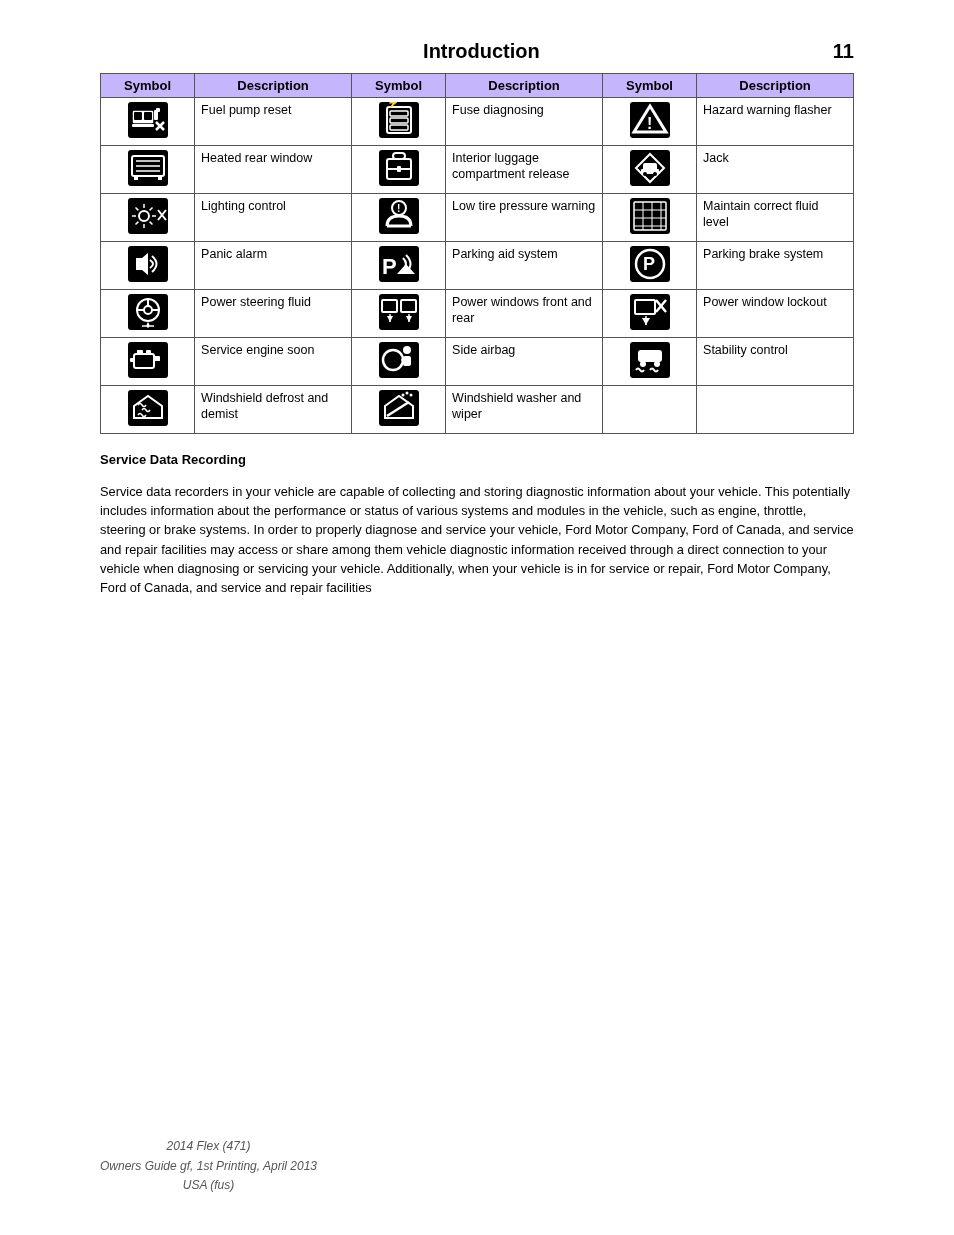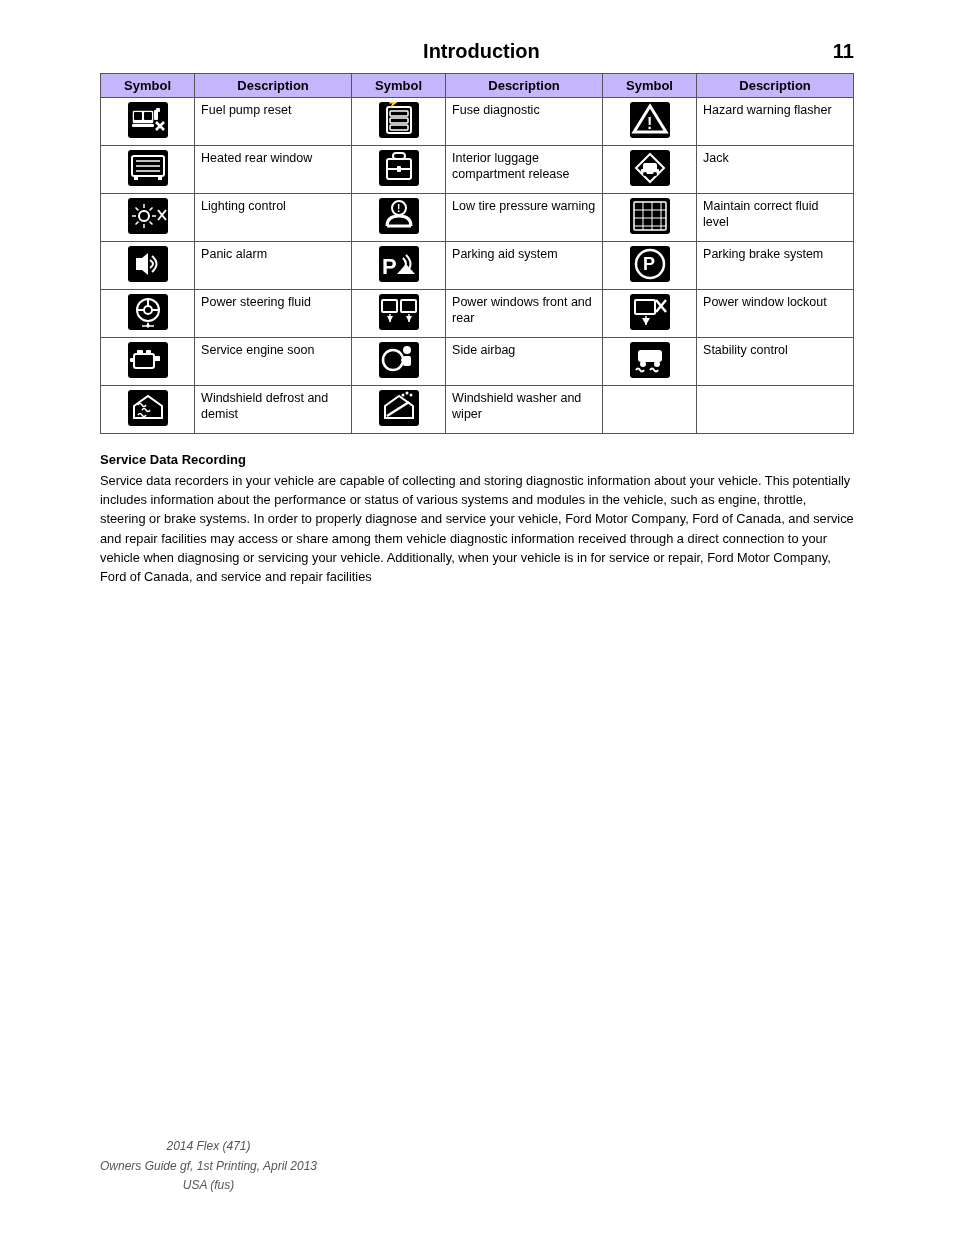--- a/index.html
+++ b/index.html
@@ -71,21 +71,21 @@
     }
     .section-heading {
       font-size: 13.5px;
       font-weight: bold;
       margin-bottom: 8px;
       margin-top: 4px;
     }
     .sub-heading {
       font-size: 13px;
       font-weight: bold;
-      margin-bottom: 4px;
+      margin-bottom: 15px;
     }
     .body-text {
       font-size: 12.8px;
       line-height: 1.5;
       margin-bottom: 10px;
     }
     .footer {
       position: absolute;
       bottom: 40px;
       left: 100px;
@@ -151,21 +151,21 @@
             <rect x="8" y="5" width="24" height="26" rx="2" fill="none" stroke="white" stroke-width="2"></rect>
 
             <rect x="11" y="9" width="18" height="5" rx="1" fill="none" stroke="white" stroke-width="1.5"></rect>
             <rect x="11" y="16" width="18" height="5" rx="1" fill="none" stroke="white" stroke-width="1.5"></rect>
             <rect x="11" y="23" width="18" height="5" rx="1" fill="none" stroke="white" stroke-width="1.5"></rect>
 
             <text x="8" y="4" font-size="10" fill="white">⚡</text>
           </svg>
         </div>
       </td>
-      <td class="desc-cell">Fuse diagnostic</td>
+      <td class="desc-cell">Fuse diagnosing</td>
       <td class="symbol-cell">
         <div class="symbol-icon">
           <svg viewBox="0 0 40 36" fill="white">
 
             <polygon points="20,4 36,30 4,30" fill="none" stroke="white" stroke-width="3"></polygon>
             <text x="17" y="27" font-size="16" font-weight="bold" fill="white">!</text>
           </svg>
         </div>
       </td>
       <td class="desc-cell">Hazard warning flasher</td>

